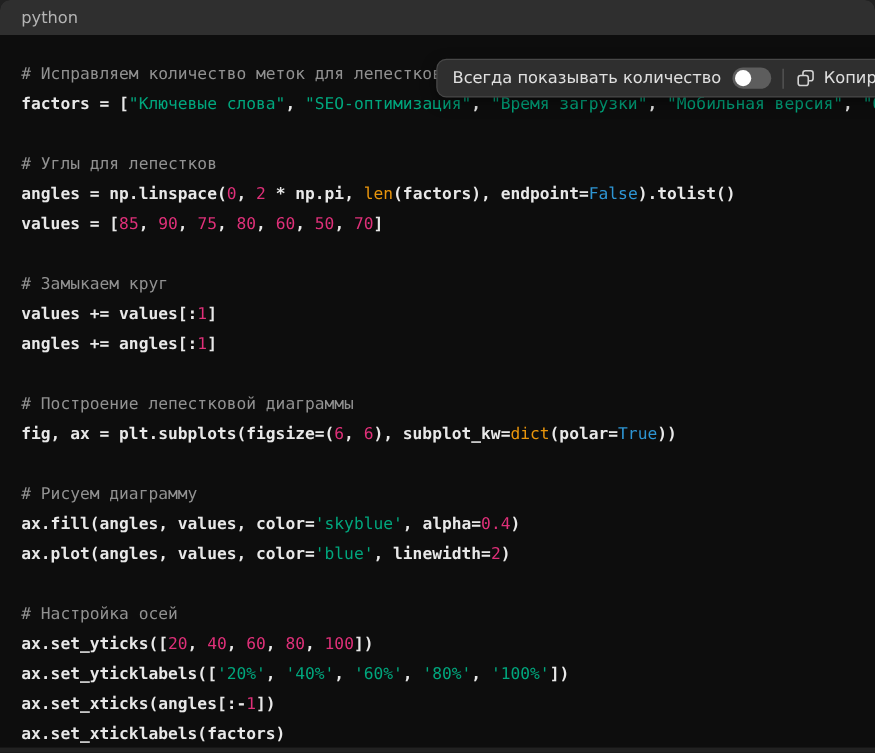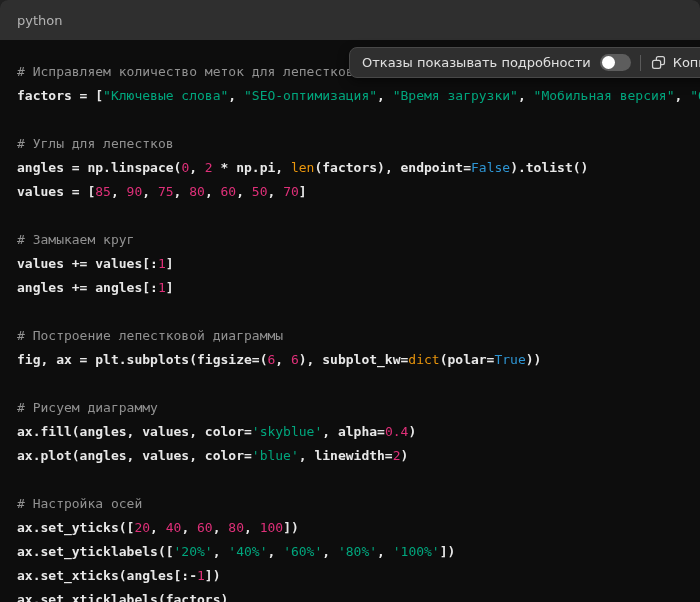--- a/index.html
+++ b/index.html
@@ -7,21 +7,21 @@
   body { font-family: "DejaVu Sans", "Liberation Sans", sans-serif; position: relative; }
 
   .code-window {
     width: 700px; height: 602px;
     position: relative;
     border-radius: 8px 8px 0 0;
     overflow: hidden;
   }
 
   .code-header {
-    height: 40px;
+    height: 28px;
     background: var(--header_bg);
     display: flex;
     align-items: center;
     padding: 0 17px;
     border-radius: 8px 8px 0 0;
   }
   .code-lang {
     color: var(--header_text);
     font-size: 13px;
   }
@@ -104,21 +104,21 @@
 
 <div class="code-window">
 
   <div class="code-header">
     <span class="code-lang">python</span>
   </div>
 
   <div class="code-body"><div class="code-line"><span class="tok-comment"># Исправляем количество меток для лепестков</span></div><div class="code-line"><span class="tok-plain">factors = [</span><span class="tok-string">"Ключевые слова"</span><span class="tok-plain">, </span><span class="tok-string">"SEO-оптимизация"</span><span class="tok-plain">, </span><span class="tok-string">"Время загрузки"</span><span class="tok-plain">, </span><span class="tok-string">"Мобильная версия"</span><span class="tok-plain">, </span><span class="tok-string">"Отказы"</span></div><div class="code-line">&nbsp;</div><div class="code-line"><span class="tok-comment"># Углы для лепестков</span></div><div class="code-line"><span class="tok-plain">angles = np.linspace(</span><span class="tok-number">0</span><span class="tok-plain">, </span><span class="tok-number">2</span><span class="tok-plain"> * np.pi, </span><span class="tok-builtin">len</span><span class="tok-plain">(factors), endpoint=</span><span class="tok-literal">False</span><span class="tok-plain">).tolist()</span></div><div class="code-line"><span class="tok-plain">values = [</span><span class="tok-number">85</span><span class="tok-plain">, </span><span class="tok-number">90</span><span class="tok-plain">, </span><span class="tok-number">75</span><span class="tok-plain">, </span><span class="tok-number">80</span><span class="tok-plain">, </span><span class="tok-number">60</span><span class="tok-plain">, </span><span class="tok-number">50</span><span class="tok-plain">, </span><span class="tok-number">70</span><span class="tok-plain">]</span></div><div class="code-line">&nbsp;</div><div class="code-line"><span class="tok-comment"># Замыкаем круг</span></div><div class="code-line"><span class="tok-plain">values += values[:</span><span class="tok-number">1</span><span class="tok-plain">]</span></div><div class="code-line"><span class="tok-plain">angles += angles[:</span><span class="tok-number">1</span><span class="tok-plain">]</span></div><div class="code-line">&nbsp;</div><div class="code-line"><span class="tok-comment"># Построение лепестковой диаграммы</span></div><div class="code-line"><span class="tok-plain">fig, ax = plt.subplots(figsize=(</span><span class="tok-number">6</span><span class="tok-plain">, </span><span class="tok-number">6</span><span class="tok-plain">), subplot_kw=</span><span class="tok-builtin">dict</span><span class="tok-plain">(polar=</span><span class="tok-literal">True</span><span class="tok-plain">))</span></div><div class="code-line">&nbsp;</div><div class="code-line"><span class="tok-comment"># Рисуем диаграмму</span></div><div class="code-line"><span class="tok-plain">ax.fill(angles, values, color=</span><span class="tok-string">'skyblue'</span><span class="tok-plain">, alpha=</span><span class="tok-number">0.4</span><span class="tok-plain">)</span></div><div class="code-line"><span class="tok-plain">ax.plot(angles, values, color=</span><span class="tok-string">'blue'</span><span class="tok-plain">, linewidth=</span><span class="tok-number">2</span><span class="tok-plain">)</span></div><div class="code-line">&nbsp;</div><div class="code-line"><span class="tok-comment"># Настройка осей</span></div><div class="code-line"><span class="tok-plain">ax.set_yticks([</span><span class="tok-number">20</span><span class="tok-plain">, </span><span class="tok-number">40</span><span class="tok-plain">, </span><span class="tok-number">60</span><span class="tok-plain">, </span><span class="tok-number">80</span><span class="tok-plain">, </span><span class="tok-number">100</span><span class="tok-plain">])</span></div><div class="code-line"><span class="tok-plain">ax.set_yticklabels([</span><span class="tok-string">'20%'</span><span class="tok-plain">, </span><span class="tok-string">'40%'</span><span class="tok-plain">, </span><span class="tok-string">'60%'</span><span class="tok-plain">, </span><span class="tok-string">'80%'</span><span class="tok-plain">, </span><span class="tok-string">'100%'</span><span class="tok-plain">])</span></div><div class="code-line"><span class="tok-plain">ax.set_xticks(angles[:-</span><span class="tok-number">1</span><span class="tok-plain">])</span></div><div class="code-line"><span class="tok-plain">ax.set_xticklabels(factors)</span></div></div>
 
   <div class="floating-toolbar">
-    <span class="toolbar-label">Отказы показывать подробности</span>
+    <span class="toolbar-label">Всегда показывать количество</span>
     <span class="toggle" role="switch" aria-checked="false">
       <span class="toggle-knob"></span>
     </span>
     <span class="toolbar-divider"></span>
     <button class="copy-button">
       <span>
         <svg width="17" height="17" viewBox="0 0 20 20" fill="none">
           <rect x="7.5" y="3" width="9.5" height="9.5" rx="2.2" stroke="#d3d3d3" stroke-width="1.5"></rect>
           <rect x="3" y="7.5" width="9.5" height="9.5" rx="2.2" fill="#2f2f2f" stroke="#d3d3d3" stroke-width="1.5"></rect>
         </svg>

